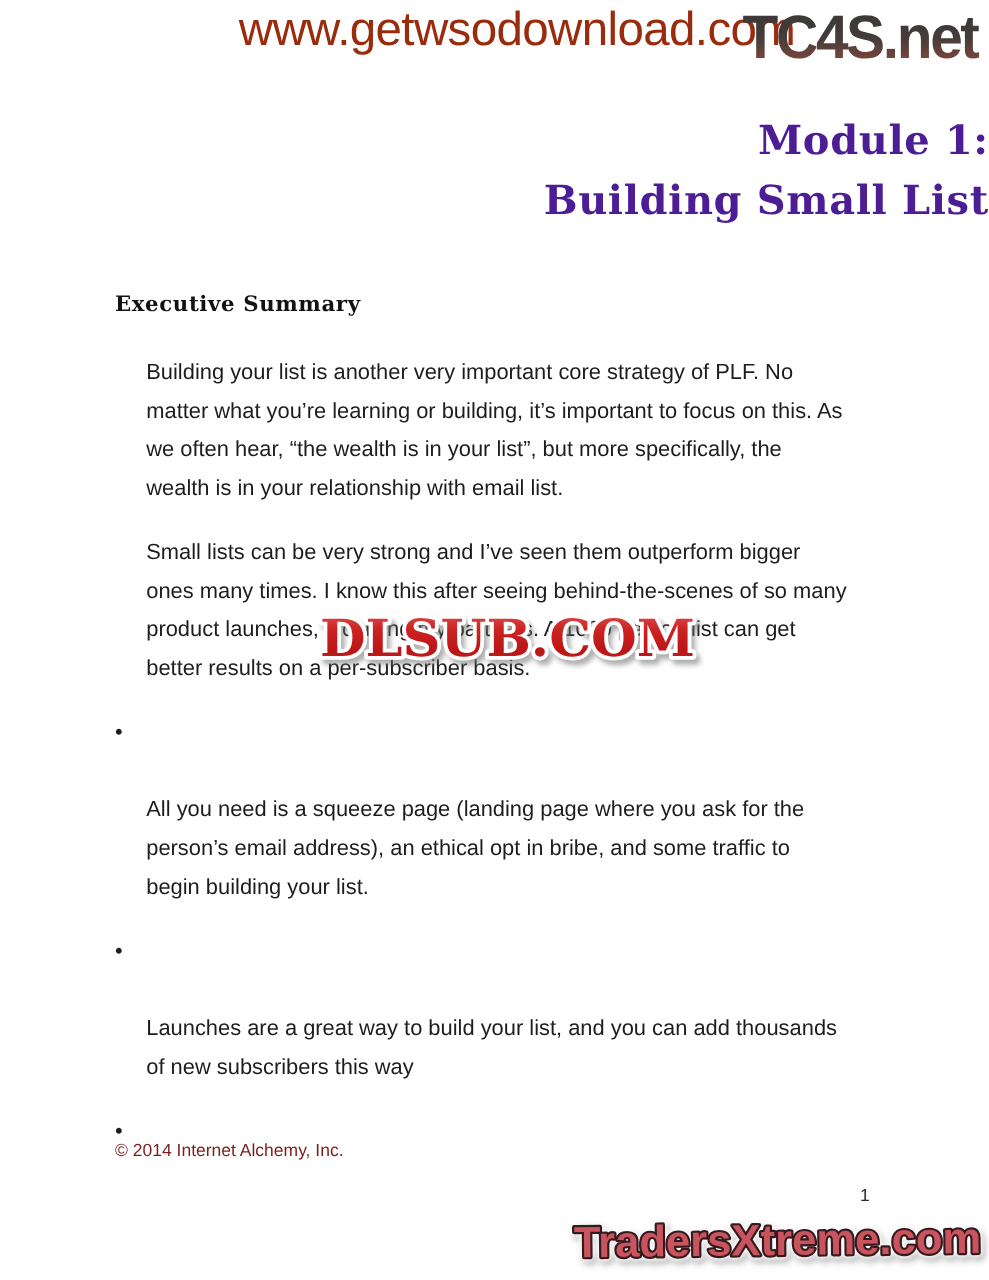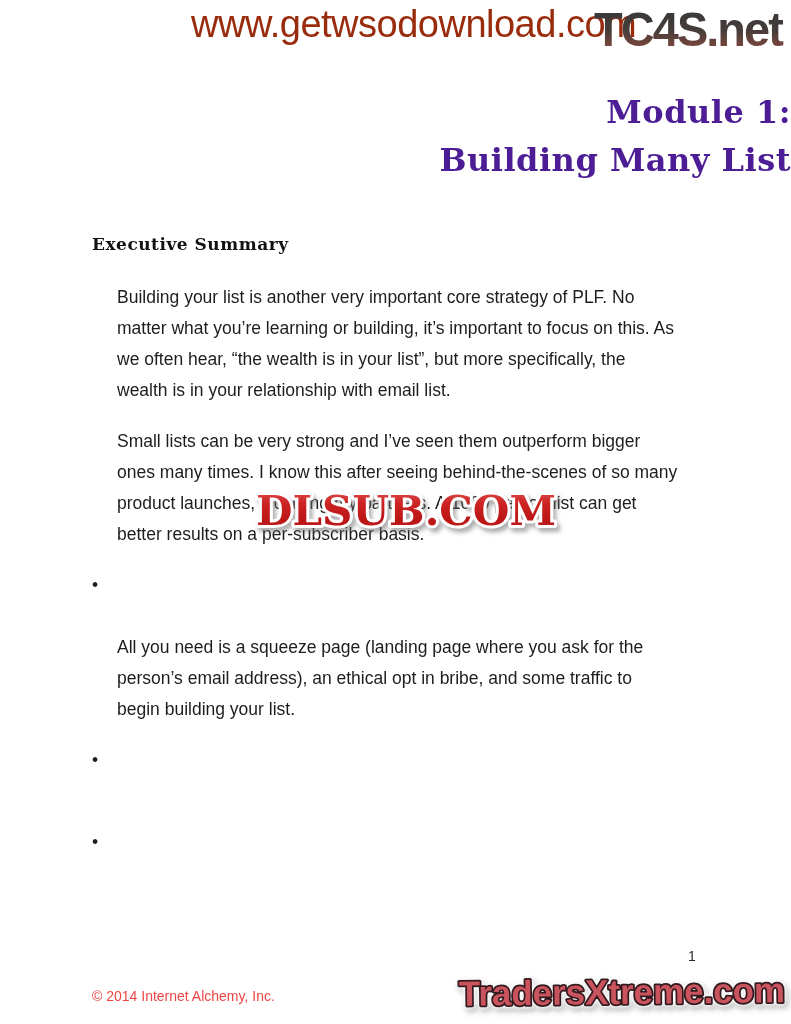--- a/index.html
+++ b/index.html
@@ -51,22 +51,22 @@
     position:absolute;left:-25px;top:0;
     font-size:17.5px;color:#1d1d1d;
   }
   
   .dlsub-svg{
     position:absolute;left:246px;top:480px;
     filter:drop-shadow(3px 4px 2px rgba(110,110,110,0.55));
   }
   
   .footer-copyright{
-    position:absolute;left:92px;top:988px;
-    font-size:14px;color:#ef4444;
+    position:absolute;left:92px;top:912px;
+    font-size:14px;color:#7f1d1d;
   }
   .footer-page-number{
     position:absolute;left:688px;top:948px;
     font-size:14px;color:#2a2a2a;
   }
   
   .traders-svg{
     position:absolute;left:453px;top:968px;
     filter:drop-shadow(0 0 2px #ffffff) drop-shadow(0 0 2px #ffffff) drop-shadow(2px 3px 2px rgba(0,0,0,0.28));
   }
@@ -85,21 +85,21 @@
         <stop offset="0.5" stop-color="#433c3a"></stop>
         <stop offset="0.8" stop-color="#74453c"></stop>
         <stop offset="1" stop-color="#a3786b"></stop>
       </linearGradient>
     </defs>
     <text x="3" y="46" font-family="Liberation Sans, sans-serif" font-weight="bold" font-size="49" letter-spacing="-2" textLength="188" lengthAdjust="spacingAndGlyphs" fill="url(#logoGrad)">TC4S.net</text>
   </svg>
 
   <div class="doc-title">
     <div>Module 1:</div>
-    <div>Building Many List</div>
+    <div>Building Small List</div>
   </div>
 
   <div class="section-heading">Executive Summary</div>
 
   <div class="content">
     <p class="para">Building your list is another very important core strategy of PLF. No
 matter what you’re learning or building, it’s important to focus on this. As
 we often hear, “the wealth is in your list”, but more specifically, the
 wealth is in your relationship with email list.</p>
     <p class="para">Small lists can be very strong and I’ve seen them outperform bigger
@@ -108,20 +108,22 @@
 better results on a per-subscriber basis.</p>
 
     <div class="bullet-item">
       <span class="bullet-marker">•</span>
       <span>All you need is a squeeze page (landing page where you ask for the
 person’s email address), an ethical opt in bribe, and some traffic to
 begin building your list.</span>
     </div>
     <div class="bullet-item">
       <span class="bullet-marker">•</span>
+      <span>Launches are a great way to build your list, and you can add thousands
+of new subscribers this way</span>
     </div>
     <div class="bullet-item">
       <span class="bullet-marker">•</span>
       
     </div>
   </div>
 
   <svg class="dlsub-svg" width="322" height="62" viewBox="0 0 322 62">
     <defs>
       <linearGradient id="dlsubGrad" x1="0" y1="0" x2="0" y2="1">

